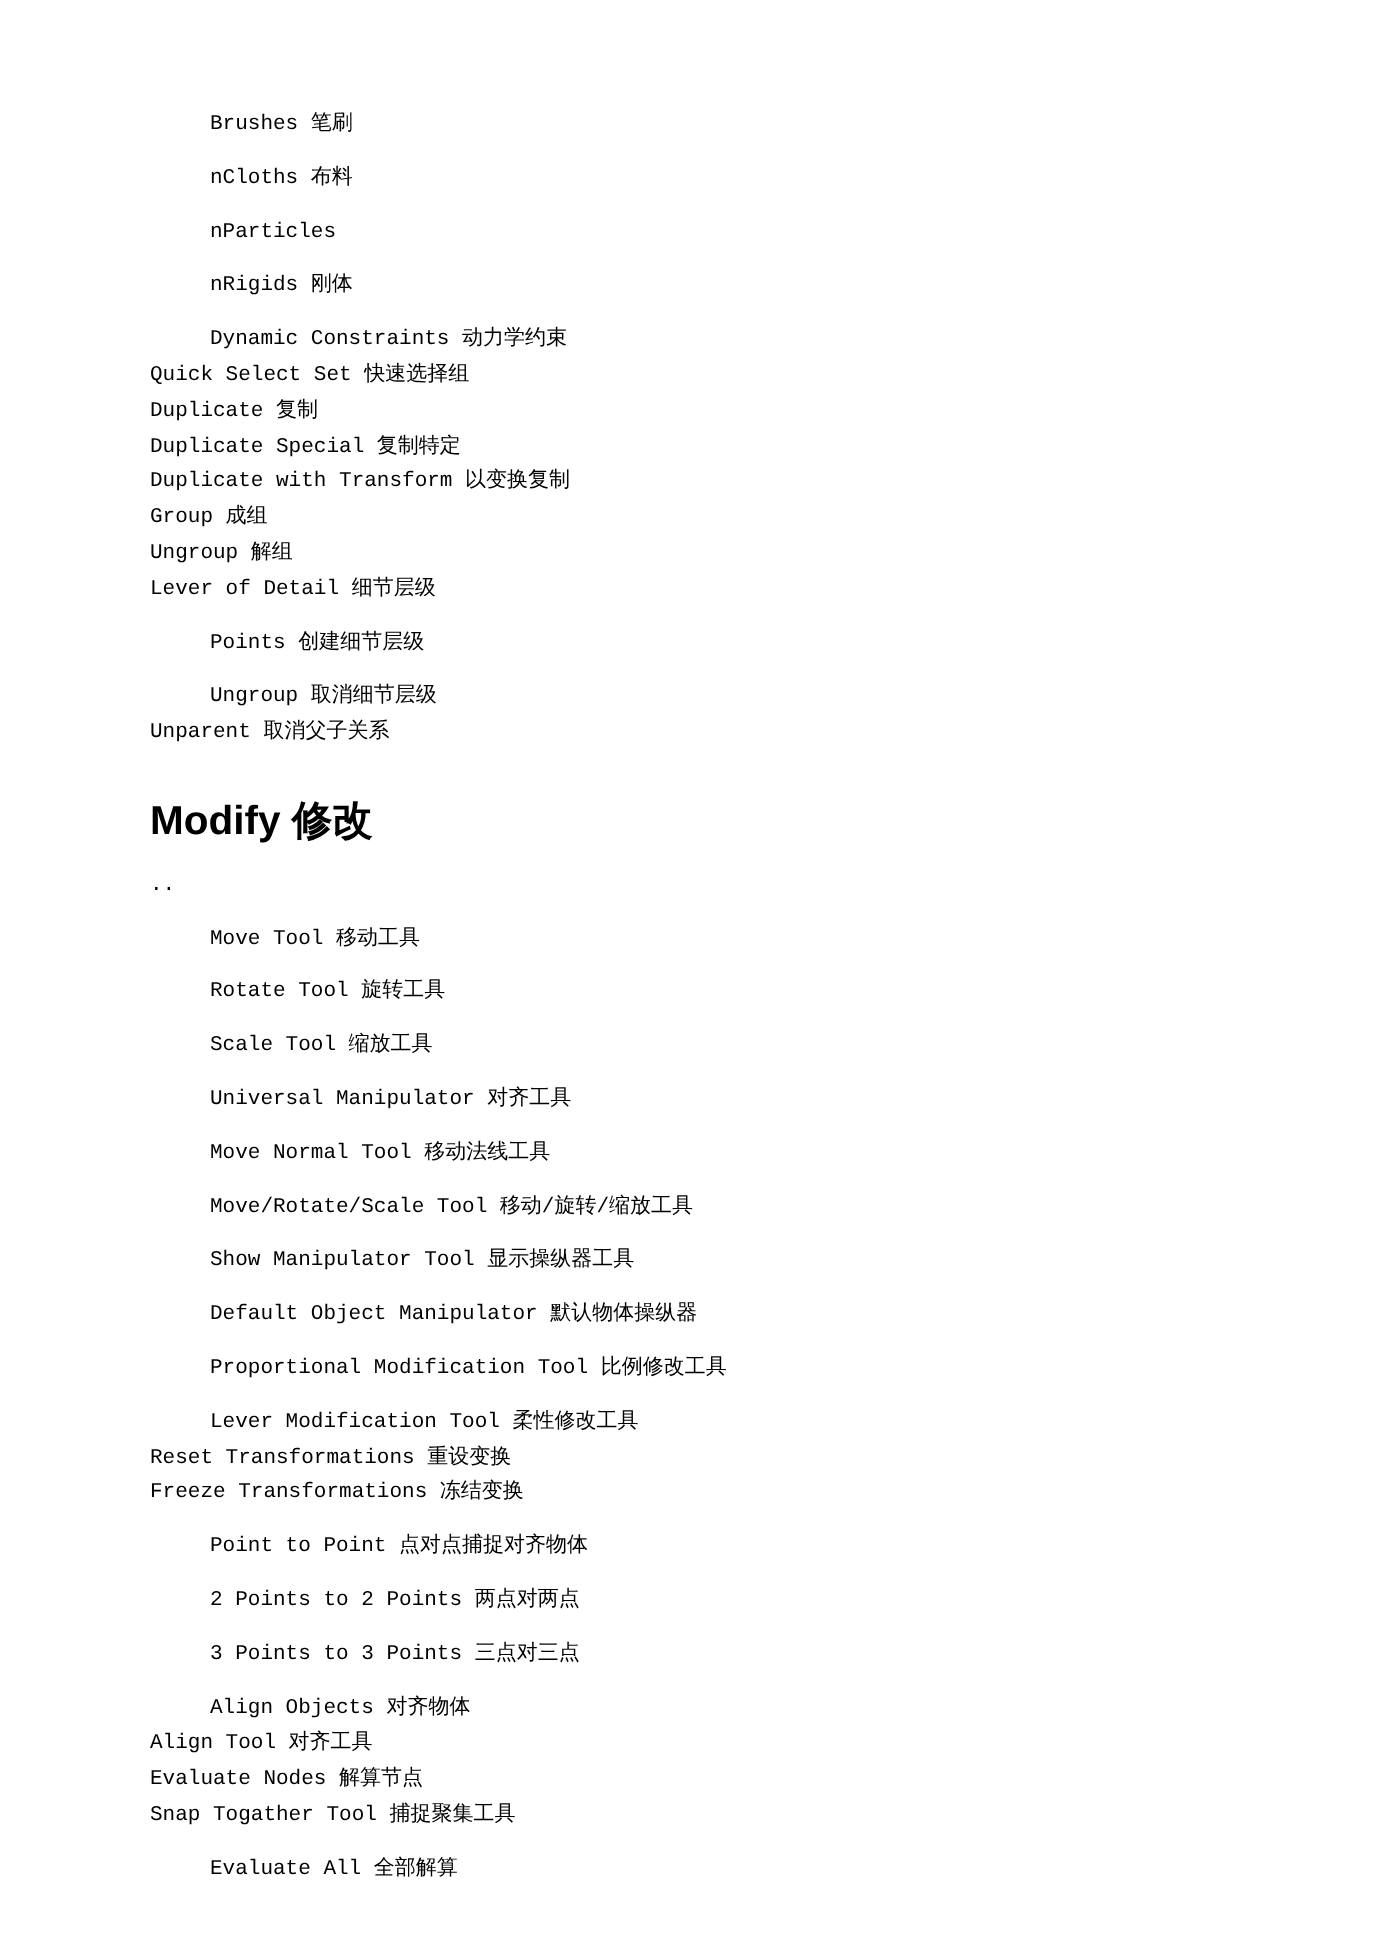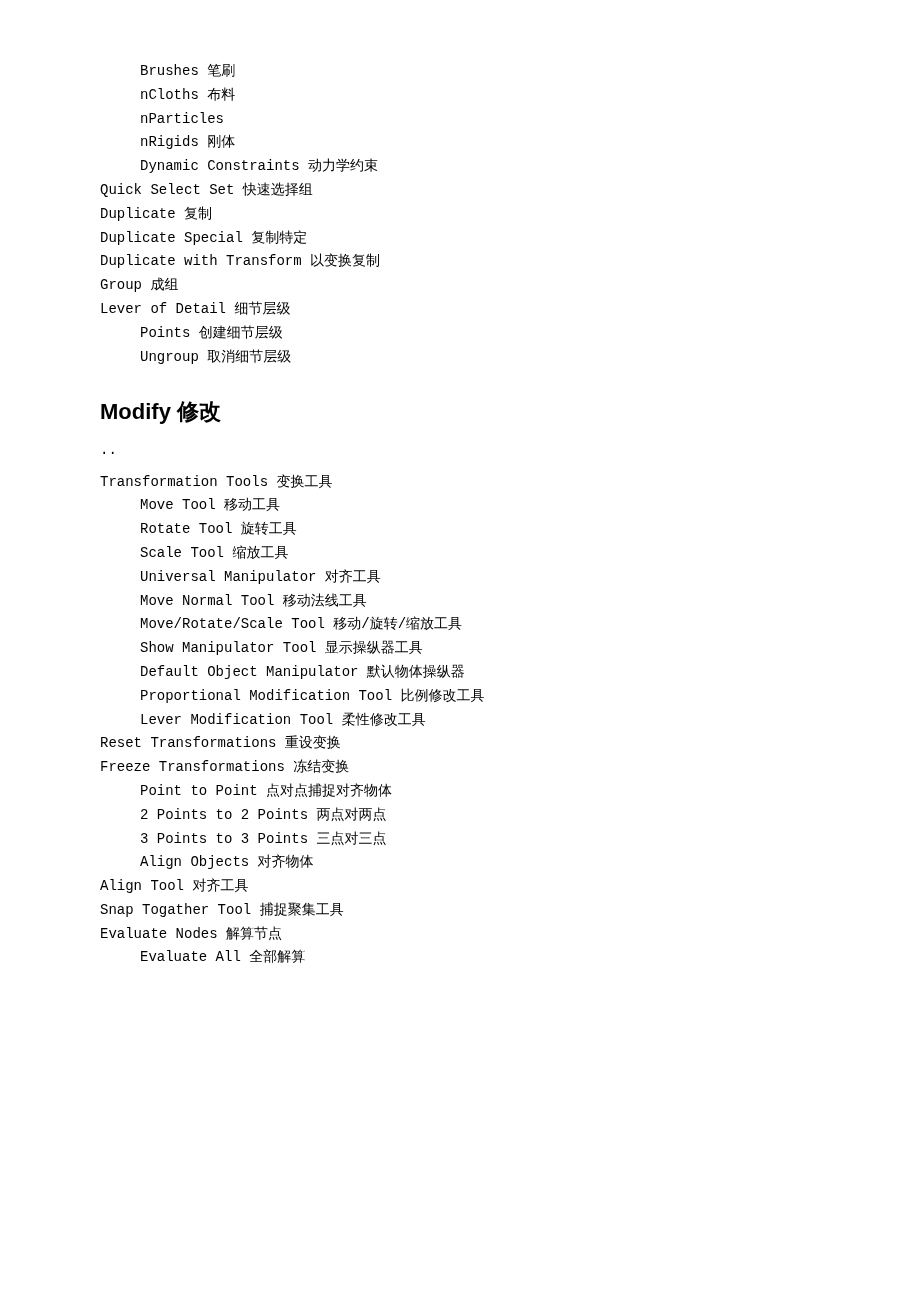--- a/index.html
+++ b/index.html
@@ -12,24 +12,25 @@
       font-family: "Courier New", Courier, monospace;
       font-size: 14px;
       color: #000000;
       width: 920px;
       min-height: 1302px;
       padding: 60px 40px 60px 100px;
       line-height: 1.7;
     }
     .indent1 {
       padding-left: 40px;
+      margin-top: 12px;
     }
     .section-header {
       font-family: Arial, sans-serif;
-      font-size: 22px;
+      font-size: 27px;
       font-weight: bold;
       margin: 24px 0 8px 0;
       color: #000;
     }
     .dotdot {
       font-size: 14px;
       margin: 4px 0 8px 0;
     }
     .line {
       white-space: nowrap;
@@ -47,52 +48,53 @@
     <div class="line indent1">nRigids  刚体</div>
     <div class="line indent1">Dynamic Constraints  动力学约束</div>
   </div>
 
   <div>
     <div class="line">Quick Select Set 快速选择组</div>
     <div class="line">Duplicate  复制</div>
     <div class="line">Duplicate Special  复制特定</div>
     <div class="line">Duplicate with Transform  以变换复制</div>
     <div class="line">Group  成组</div>
+    <div class="line">Ungroup  解组</div>
     <div class="line">Lever of Detail  细节层级</div>
   </div>
 
   <div>
     <div class="line indent1">Points  创建细节层级</div>
     <div class="line indent1">Ungroup  取消细节层级</div>
   </div>
 
   <div>
+    <div class="line">Unparent  取消父子关系</div>
   </div>
 
   <div class="section-header">Modify 修改</div>
 
   <div class="dotdot line">..</div>
 
   <div>
-    <div class="line">Transformation Tools  变换工具</div>
     <div class="line indent1">Move Tool  移动工具</div>
     <div class="line indent1">Rotate Tool  旋转工具</div>
     <div class="line indent1">Scale Tool  缩放工具</div>
     <div class="line indent1">Universal Manipulator  对齐工具</div>
     <div class="line indent1">Move Normal Tool  移动法线工具</div>
     <div class="line indent1">Move/Rotate/Scale Tool  移动/旋转/缩放工具</div>
     <div class="line indent1">Show Manipulator Tool  显示操纵器工具</div>
     <div class="line indent1">Default Object Manipulator  默认物体操纵器</div>
     <div class="line indent1">Proportional Modification Tool  比例修改工具</div>
     <div class="line indent1">Lever Modification Tool  柔性修改工具</div>
     <div class="line">Reset Transformations  重设变换</div>
     <div class="line">Freeze Transformations  冻结变换</div>
     <div class="line indent1">Point to Point  点对点捕捉对齐物体</div>
     <div class="line indent1">2 Points to 2 Points  两点对两点</div>
     <div class="line indent1">3 Points to 3 Points  三点对三点</div>
     <div class="line indent1">Align Objects  对齐物体</div>
     <div class="line">Align Tool  对齐工具</div>
+    <div class="line">Evaluate Nodes  解算节点</div>
     <div class="line">Snap Togather Tool  捕捉聚集工具</div>
-    <div class="line">Evaluate Nodes  解算节点</div>
     <div class="line indent1">Evaluate All  全部解算</div>
   </div>
 
 </div>
 
 </body></html>

